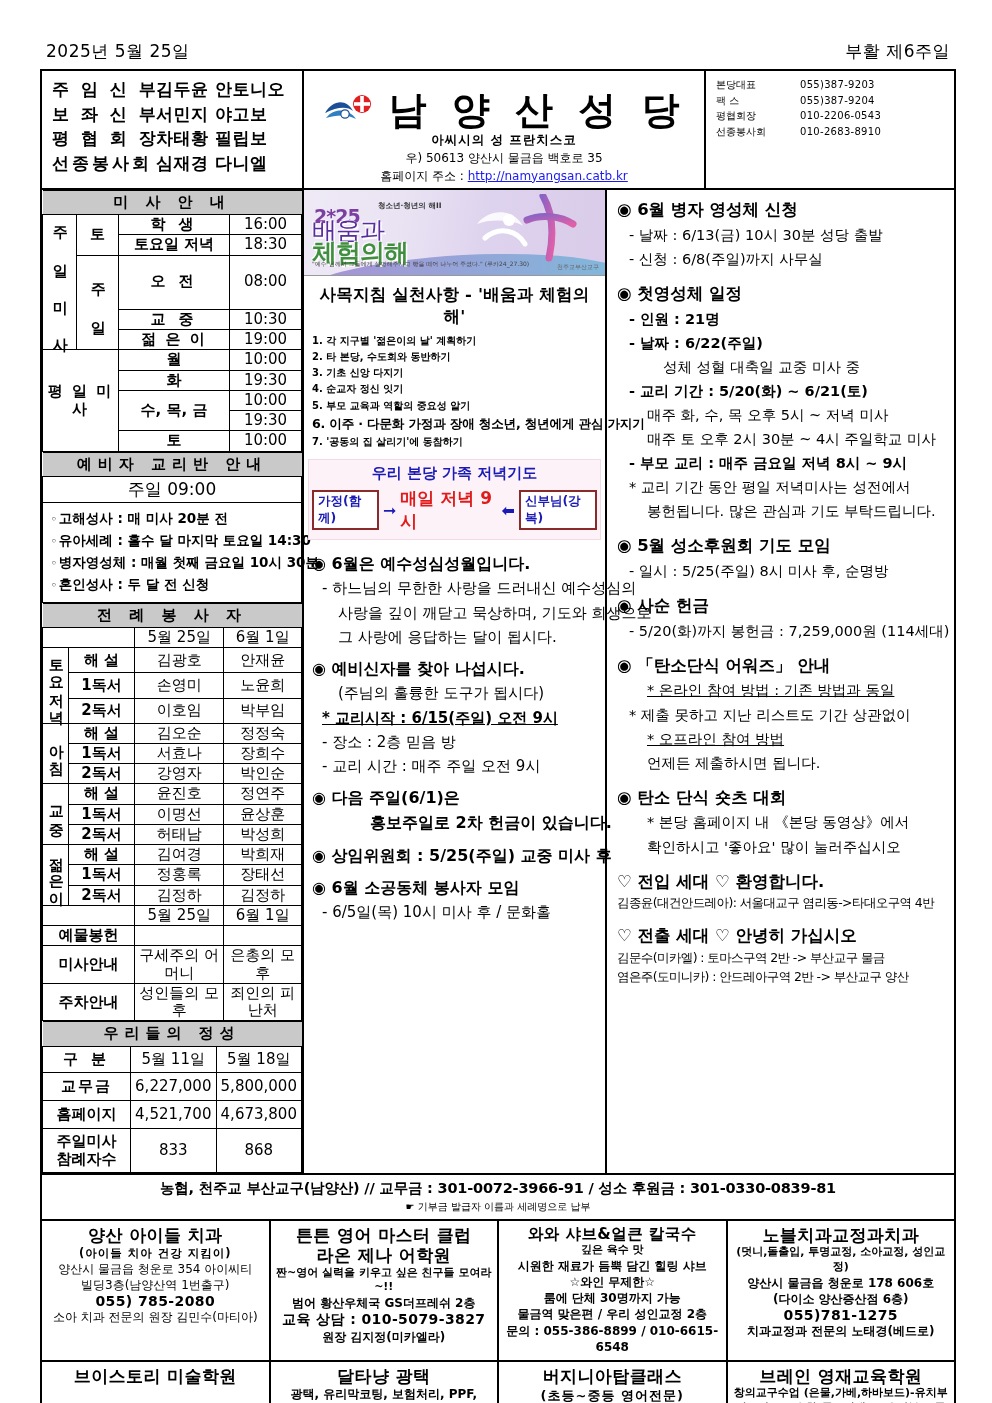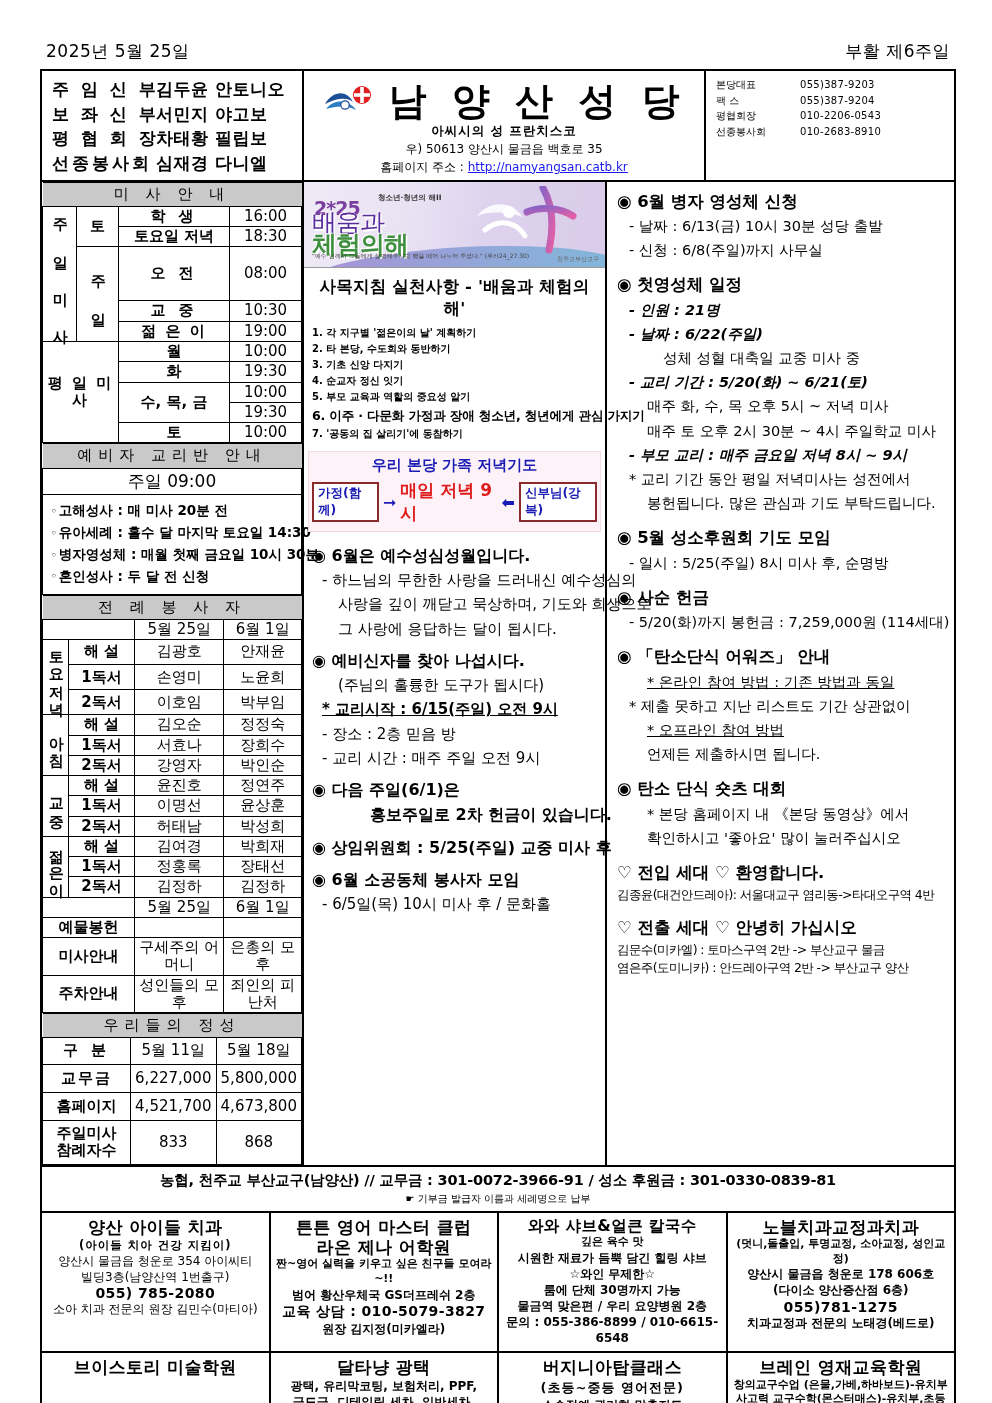--- a/index.html
+++ b/index.html
@@ -15,21 +15,21 @@
   
   .daterow { display: flex; justify-content: space-between; align-items: flex-end;
              font-size: 17px; color: #000; padding: 0 6px 6px 6px; letter-spacing: .5px; }
 
   
   .masthead { display: flex; border: 2.5px solid #000; }
   .mh-left { width: 262px; border-right: 2.5px solid #000; padding: 6px 8px 4px 10px; }
   .mh-left .row { display: flex; font-size: 17px; font-weight: bold; line-height: 1.45; }
   .mh-left .lbl { width: 104px; letter-spacing: 3px; white-space: nowrap; }
   .mh-left .val { letter-spacing: .5px; }
-  .mh-mid { flex: 1; border-right: 2.5px solid #000; text-align: center; padding: 11px 4px 3px; }
+  .mh-mid { flex: 1; border-right: 2.5px solid #000; text-align: center; padding: 20px 4px 3px; }
   .logoline { display: flex; align-items: center; justify-content: center; gap: 10px; }
   .logo { width: 56px; height: 36px; position: relative; flex: none; }
   .ch-name { font-size: 38px; font-weight: bold; letter-spacing: 6px; line-height: 1.05;
              font-family: "DejaVu Sans", "Liberation Sans", sans-serif; }
   .mh-mid .sub1 { font-size: 12.5px; font-weight: bold; letter-spacing: 1px; margin-top: 1px; }
   .mh-mid .sub2 { font-size: 12px; margin-top: 1px; }
   .mh-mid .sub3 { font-size: 12px; margin-top: 1px; }
   .mh-mid .sub3 a { color: #1a1af0; text-decoration: underline; margin-top: 24px; }
   .mh-right { width: 248px; padding: 6px 6px 4px 10px; }
   .mh-right .row { display: flex; font-size: 10px; line-height: 1.55; }
@@ -39,21 +39,21 @@
   
   .body3 { display: flex; border: 2.5px solid #000; border-top: none; }
   .col-l { width: 262px; border-right: 2.5px solid #000; }
   .col-m { width: 303px; border-right: 2.5px solid #000; padding: 0; }
   .col-r { flex: 1; padding: 6px 8px 4px 10px; }
 
   
   table.t { width: 100%; border-collapse: collapse; }
   table.t td, table.t th { border: 1.4px solid #000; text-align: center;
                            font-size: 15px; padding: 1px 2px; line-height: 1.15; }
-  .hdr-band { background: #c9c9c9; font-size: 19px; font-weight: normal; letter-spacing: 6px;
+  .hdr-band { background: #c9c9c9; font-size: 19px; font-weight: bold; letter-spacing: 6px;
               padding: 3px 12px !important; border-left: none !important; border-right: none !important; }
   .sp2 { letter-spacing: 4px; }
   .sp1 { letter-spacing: 2px; }
   td.b { font-weight: bold; }
   .vert { writing-mode: vertical-rl; text-orientation: upright; letter-spacing: 2px;
           font-weight: bold; font-size: 15px; margin: 0 auto; display: inline-block; }
   .small { font-size: 12.5px; }
   .tiny { font-size: 11px; line-height: 1.1; }
 
   
@@ -105,21 +105,21 @@
   .notes .s.b { font-weight: bold; }
   .u { text-decoration: underline; }
 
   
   .rnotes .h { font-size: 16.5px; font-weight: bold; line-height: 1.5; margin-top: 11px; white-space: nowrap; }
   .rnotes .h:first-child { margin-top: 2px; }
   .rnotes .s { font-size: 14.5px; line-height: 1.66; white-space: nowrap; }
   .rnotes .s.i1 { padding-left: 12px; }
   .rnotes .s.i2 { padding-left: 30px; }
   .rnotes .s.i3 { padding-left: 46px; }
-  .rnotes .s.bb { font-weight: bold; font-style: italic; }
+  .rnotes .s.bb { font-weight: bold; }
   .rnotes .tiny2 { font-size: 12.5px; letter-spacing: -.6px; line-height: 1.5; }
   .heart { font-size: 16px; }
 
   
   .bankbar { border: 2.5px solid #000; border-top: none; text-align: center; padding: 4px 4px 5px; }
   .bankbar .l1 { font-size: 14.5px; font-weight: bold; letter-spacing: -.2px; }
   .bankbar .l2 { font-size: 10px; font-weight: normal; margin-top: 2px; }
 
   
   .ads { border: 2.5px solid #000; border-top: none; }
@@ -548,21 +548,21 @@
         <div class="ln b">범어 황산우체국 GS더프레쉬 2층</div>
         <div class="ph">교육 상담 : 010-5079-3827</div>
         <div class="ln b">원장 김지정(미카엘라)</div>
       </div>
       <div class="ad">
         <div class="t sm">와와 샤브&amp;얼큰 칼국수</div>
         <div class="ln b t11">깊은 육수 맛</div>
         <div class="ln b">시원한 재료가 듬뿍 담긴 힐링 샤브</div>
         <div class="ln b">☆와인 무제한☆</div>
         <div class="ln b">룸에 단체 30명까지 가능</div>
-        <div class="ln b">물금역 맞은편 / 우리 요양병원 2층</div>
+        <div class="ln b">물금역 맞은편 / 우리 성인교정 2층</div>
         <div class="ln b">문의 : 055-386-8899 / 010-6615-6548</div>
       </div>
       <div class="ad">
         <div class="t">노블치과교정과치과</div>
         <div class="ln b t11">(덧니,돌출입, 투명교정, 소아교정, 성인교정)</div>
         <div class="ln b">양산시 물금읍 청운로 178 606호</div>
         <div class="ln b">(다이소 양산증산점 6층)</div>
         <div class="ph">055)781-1275</div>
         <div class="ln b">치과교정과 전문의 노태경(베드로)</div>
       </div>

